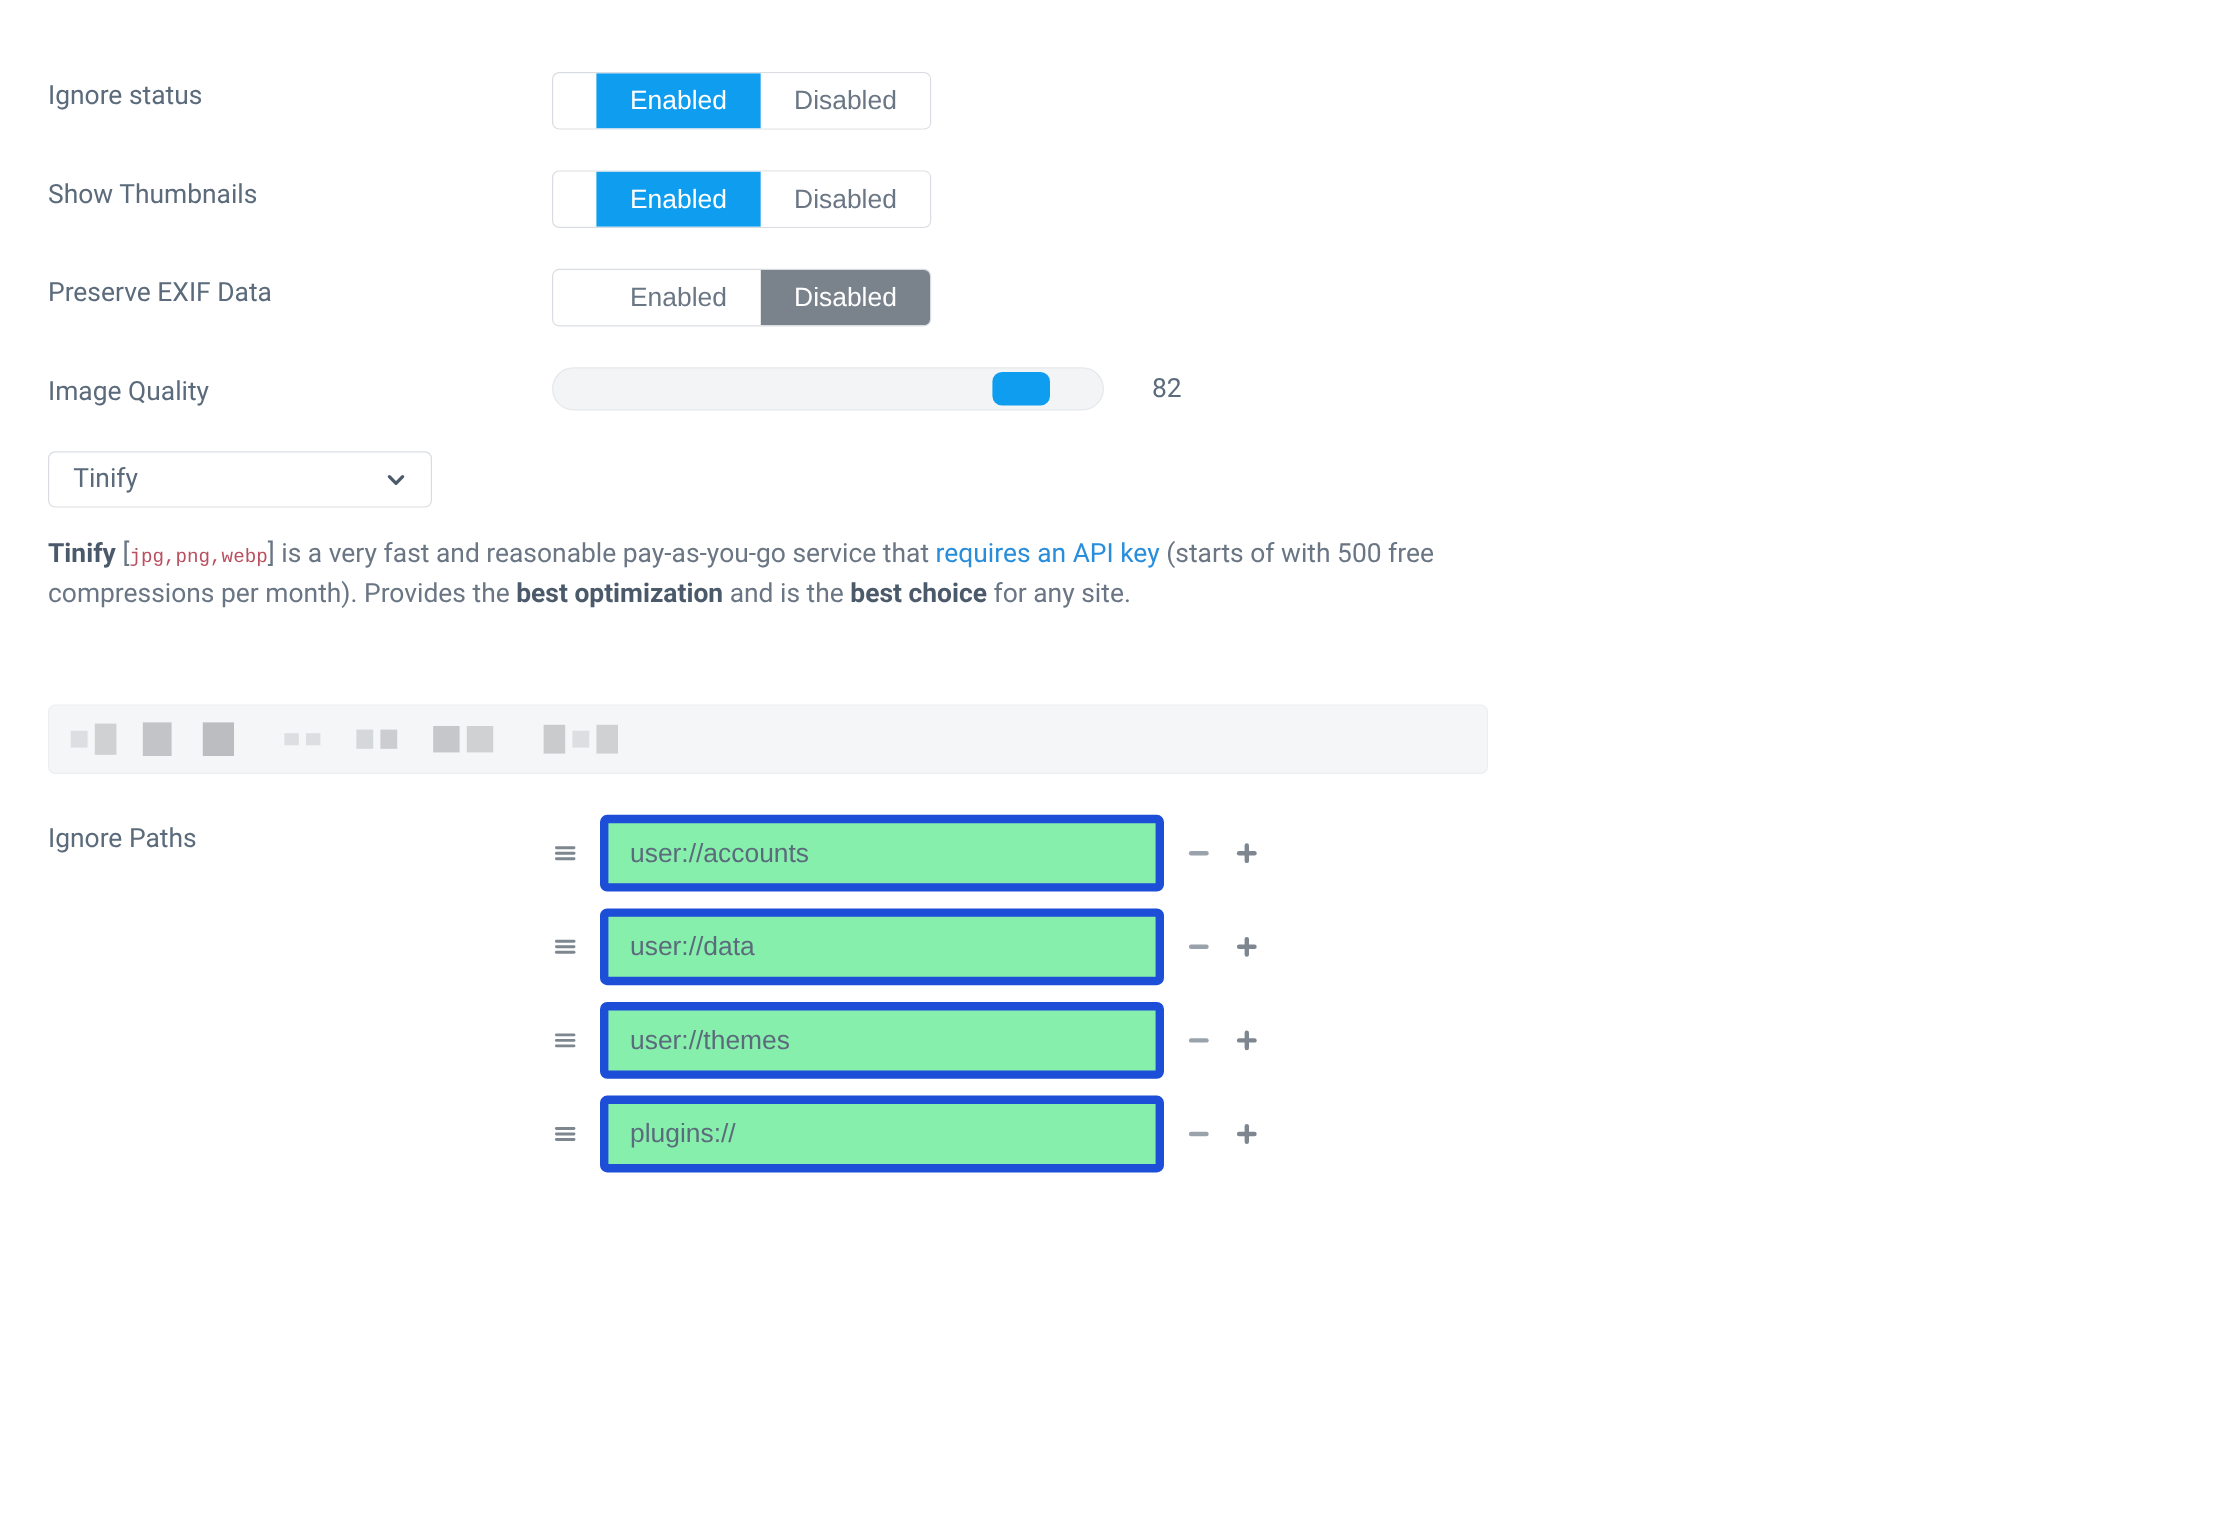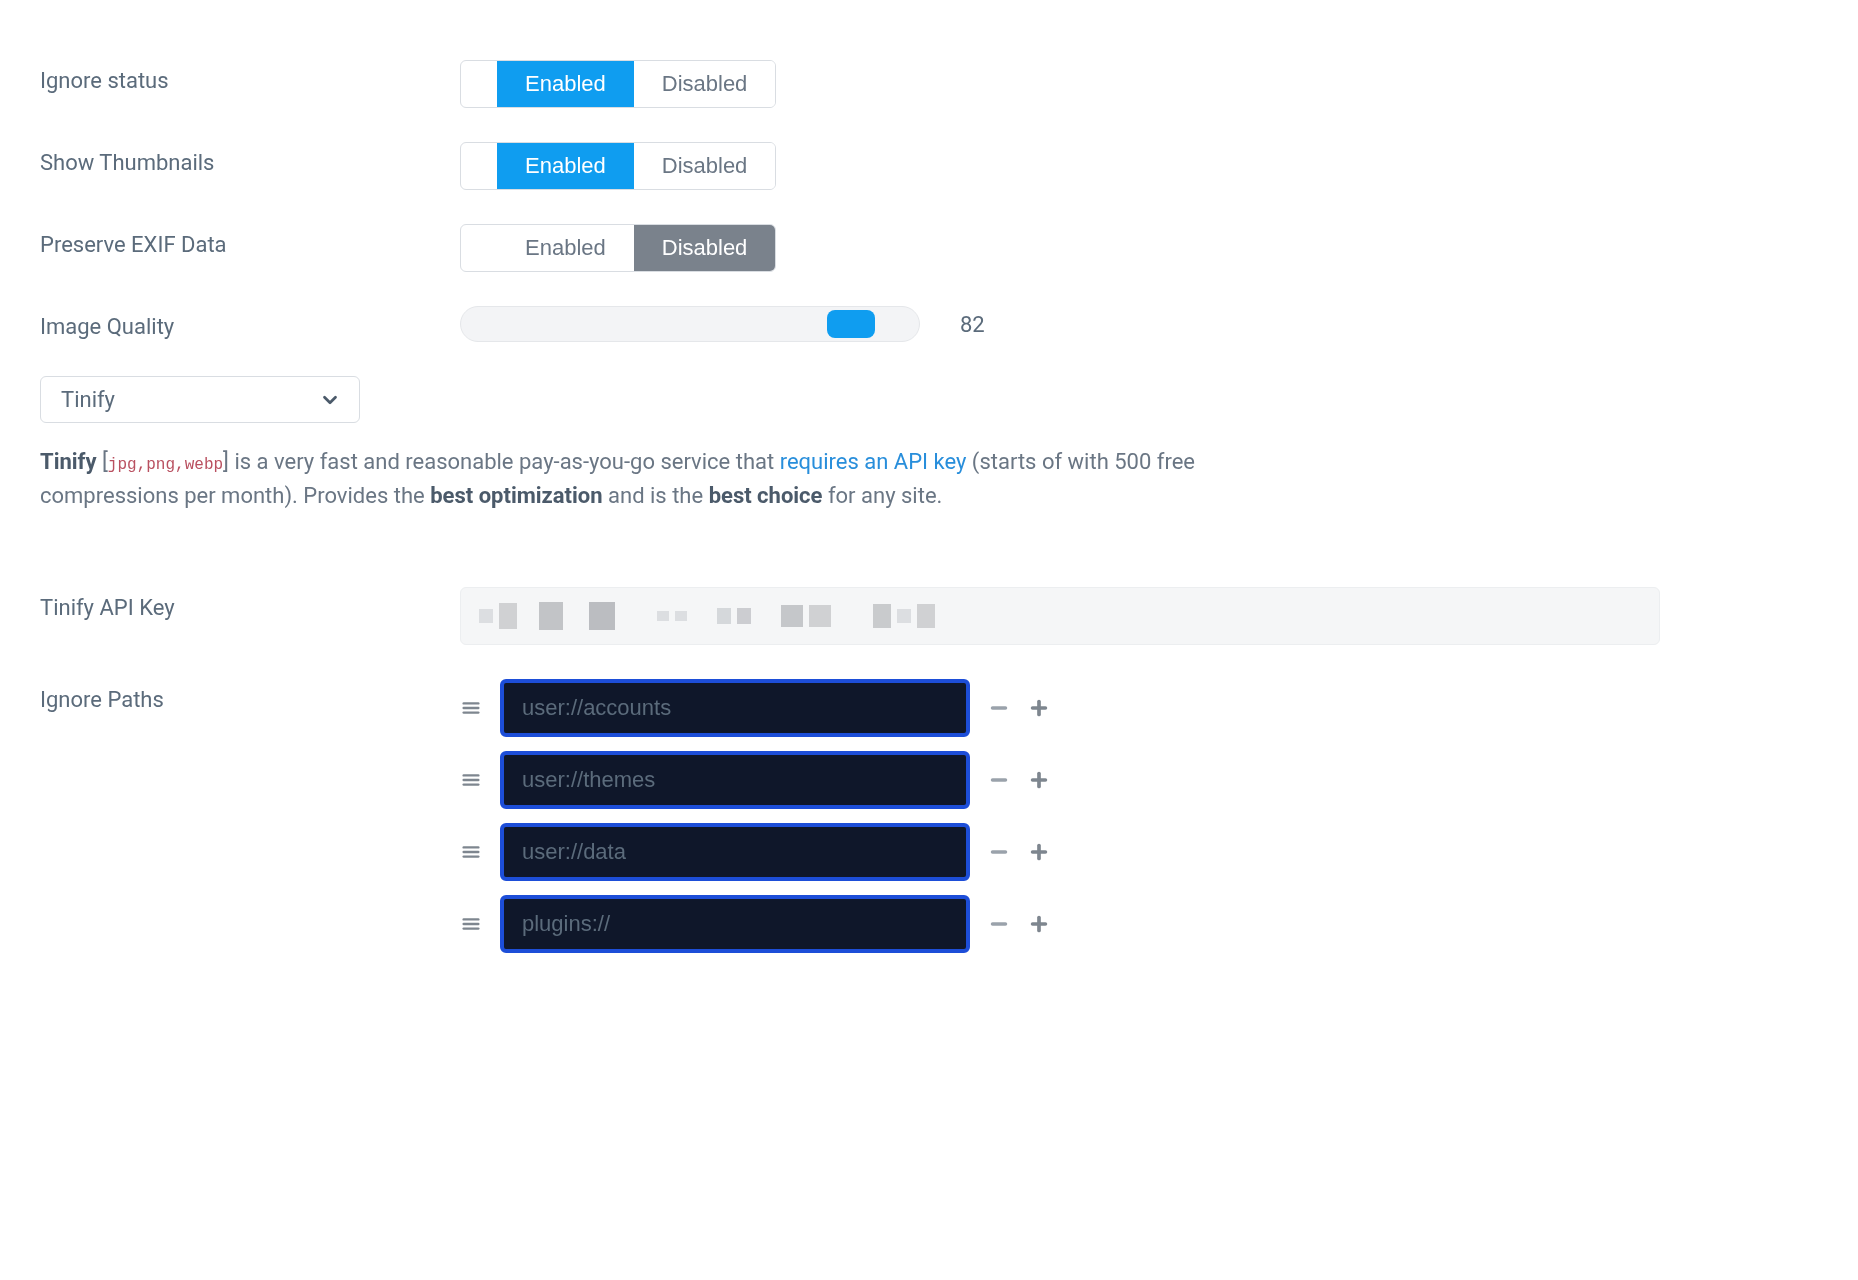--- a/index.html
+++ b/index.html
@@ -115,27 +115,27 @@
     background: #b0b3b7;
     opacity: 0.7;
   }
   .path-row {
     display: flex;
     align-items: center;
     gap: 18px;
     margin-bottom: 14px;
   }
   .path-input {
-    border: 4px solid #1d4ed8;
+    border: 7px solid #1d4ed8;
     border-radius: 6px;
     padding: 12px 18px;
     font-size: 22px;
     color: #5b6b7b;
     width: 470px;
-    background: #0f172a;
+    background: #86efac;
   }
   .icon-btn {
     color: #9aa2ab;
     cursor: pointer;
     display: inline-flex;
     align-items: center;
     justify-content: center;
   }
   .spacer-lg { height: 40px; }
   svg { display: block; }
@@ -197,21 +197,20 @@
     </div>
     <div class="desc-text">
       <b>Tinify</b><span> [</span><span class="mono">jpg,png,webp</span><span>] </span><span>is a very fast and reasonable pay-as-you-go service that </span><a href="#">requires an API key</a><span> (starts of with 500 free compressions per month). Provides the </span><b>best optimization</b><span> and is the </span><b>best choice</b><span> for any site.</span>
     </div>
   </div>
 </div>
 
 <div class="spacer-lg"></div>
 
 <div class="form-row">
-  <div class="form-label">Tinify API Key</div>
   <div class="form-control">
     <div class="api-key-field">
       <span class="blur-block" style="width:14px;height:14px;opacity:0.35"></span>
       <span class="blur-block" style="width:18px;height:26px;opacity:0.55"></span>
       <span style="width:10px"></span>
       <span class="blur-block" style="width:24px;height:28px;opacity:0.75"></span>
       <span style="width:14px"></span>
       <span class="blur-block" style="width:26px;height:28px;opacity:0.85"></span>
       <span style="width:30px"></span>
       <span class="blur-block" style="width:12px;height:10px;opacity:0.35"></span>
@@ -257,21 +256,21 @@
   </div>
 
   <div class="path-row">
     <span class="icon-btn">
       <svg width="22" height="22" viewBox="0 0 24 24" fill="none" stroke="#7e868f" stroke-width="2.6" stroke-linecap="round">
             <line x1="4" y1="7" x2="20" y2="7"></line>
             <line x1="4" y1="12" x2="20" y2="12"></line>
             <line x1="4" y1="17" x2="20" y2="17"></line>
           </svg>
     </span>
-    <input class="path-input" value="user://themes" style="">
+    <input class="path-input" value="user://data" style="">
     <span class="icon-btn">
       <svg width="22" height="22" viewBox="0 0 24 24" fill="none" stroke="#9aa2ab" stroke-width="4" stroke-linecap="round">
             <line x1="5" y1="12" x2="19" y2="12"></line>
           </svg>
     </span>
     <span class="icon-btn">
       <svg width="22" height="22" viewBox="0 0 24 24" fill="none" stroke="#7e868f" stroke-width="4" stroke-linecap="round">
             <line x1="12" y1="5" x2="12" y2="19"></line>
             <line x1="5" y1="12" x2="19" y2="12"></line>
           </svg>
@@ -279,21 +278,21 @@
   </div>
 
   <div class="path-row">
     <span class="icon-btn">
       <svg width="22" height="22" viewBox="0 0 24 24" fill="none" stroke="#7e868f" stroke-width="2.6" stroke-linecap="round">
             <line x1="4" y1="7" x2="20" y2="7"></line>
             <line x1="4" y1="12" x2="20" y2="12"></line>
             <line x1="4" y1="17" x2="20" y2="17"></line>
           </svg>
     </span>
-    <input class="path-input" value="user://data" style="">
+    <input class="path-input" value="user://themes" style="">
     <span class="icon-btn">
       <svg width="22" height="22" viewBox="0 0 24 24" fill="none" stroke="#9aa2ab" stroke-width="4" stroke-linecap="round">
             <line x1="5" y1="12" x2="19" y2="12"></line>
           </svg>
     </span>
     <span class="icon-btn">
       <svg width="22" height="22" viewBox="0 0 24 24" fill="none" stroke="#7e868f" stroke-width="4" stroke-linecap="round">
             <line x1="12" y1="5" x2="12" y2="19"></line>
             <line x1="5" y1="12" x2="19" y2="12"></line>
           </svg>

